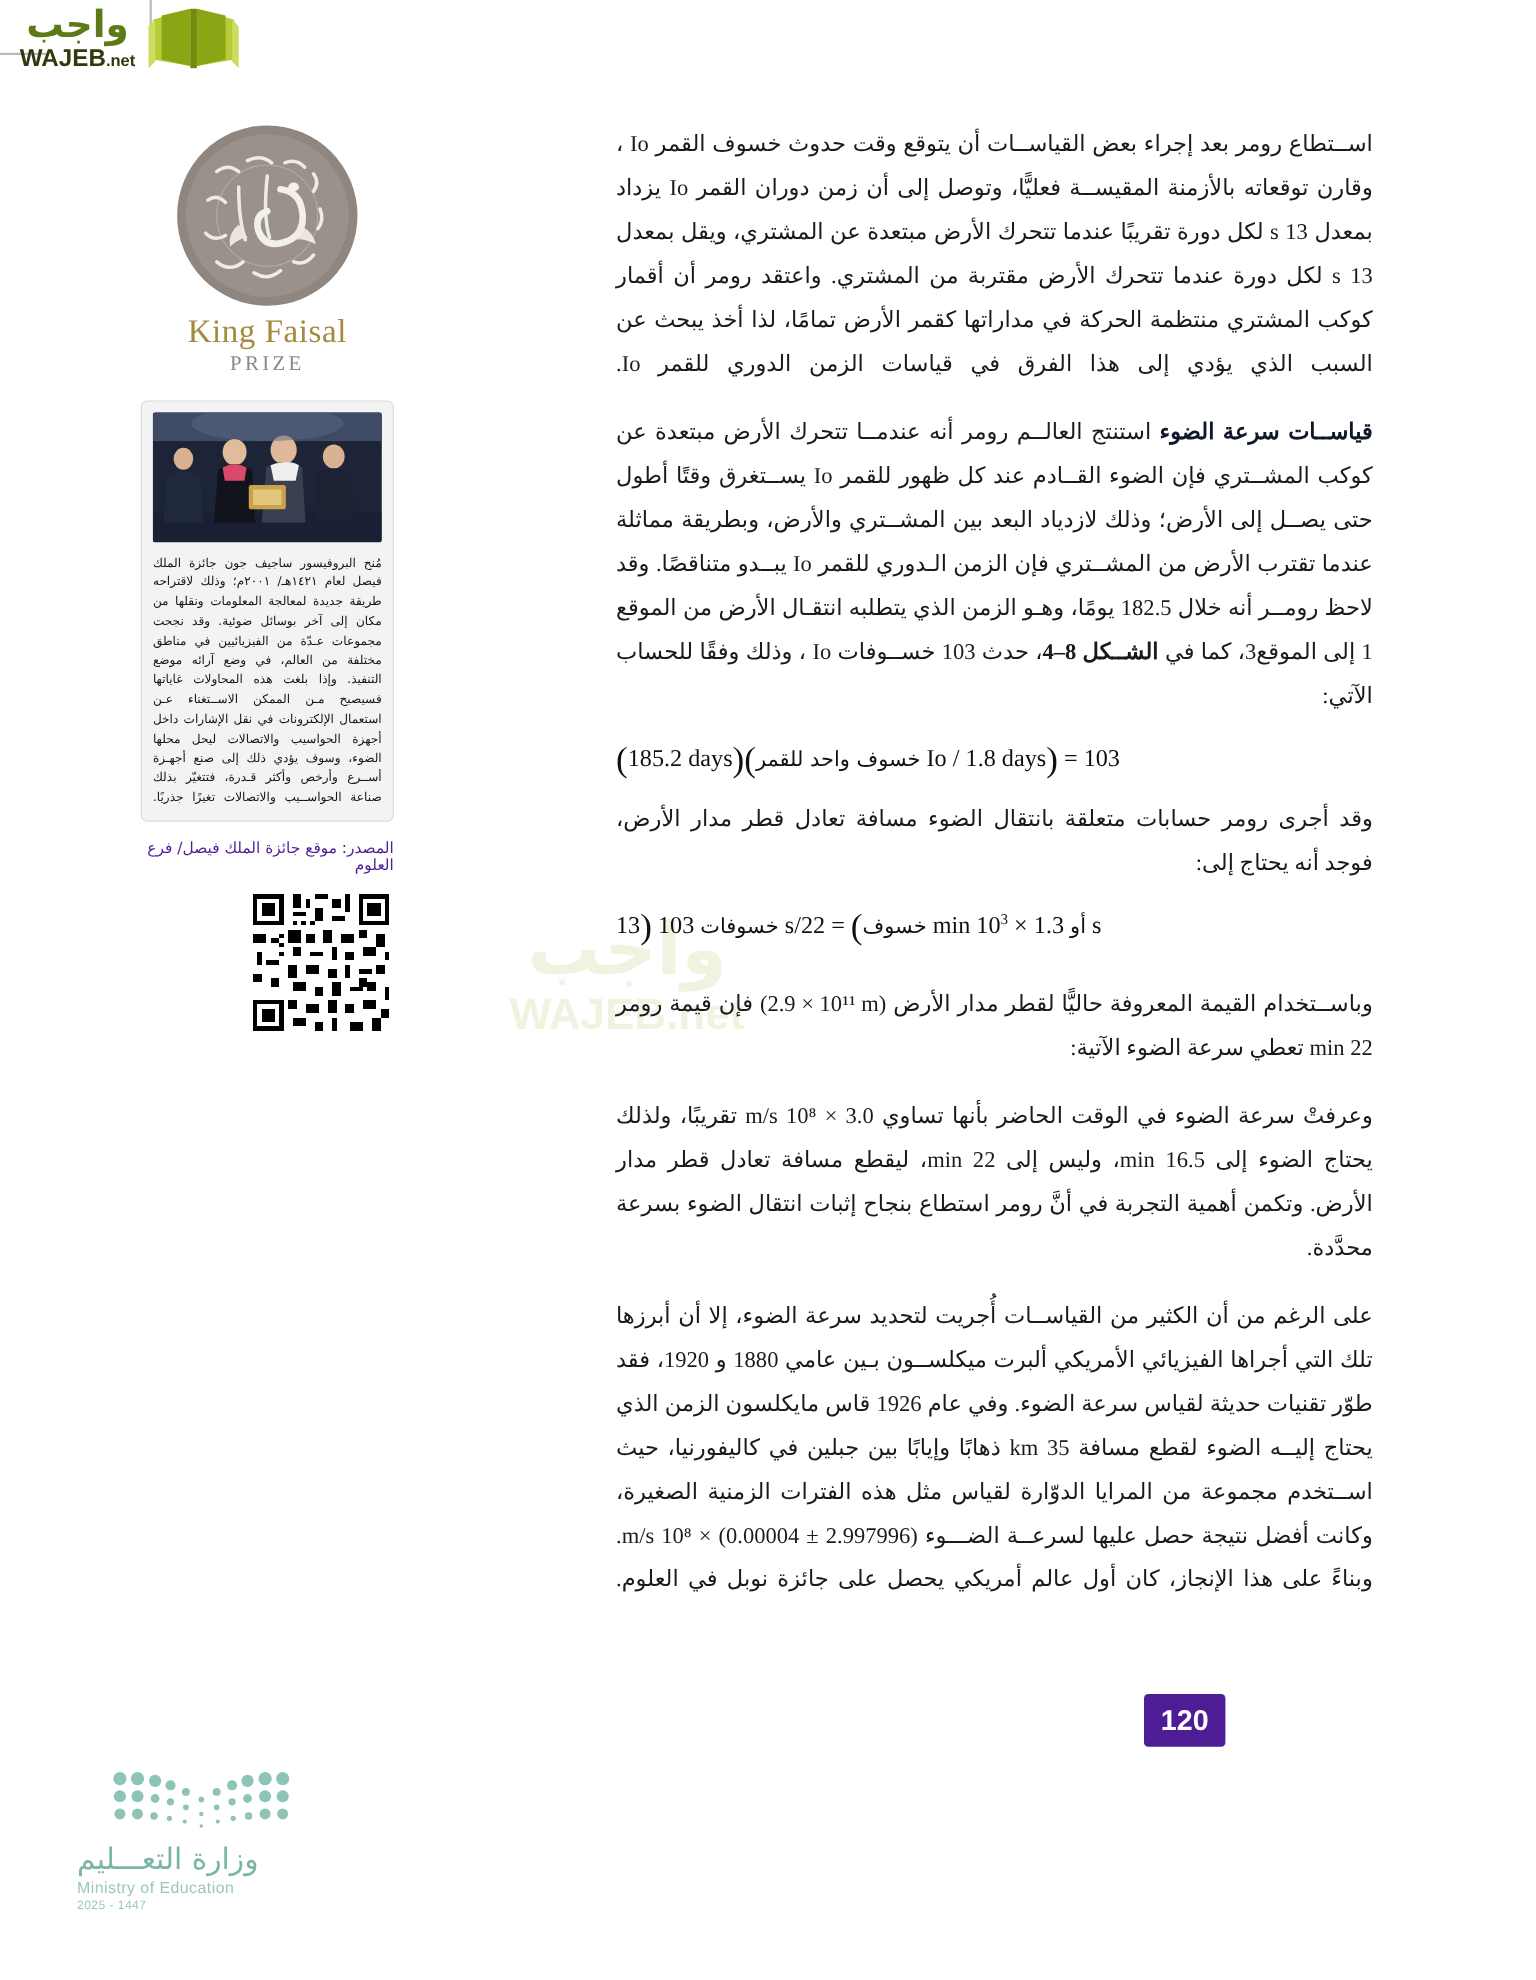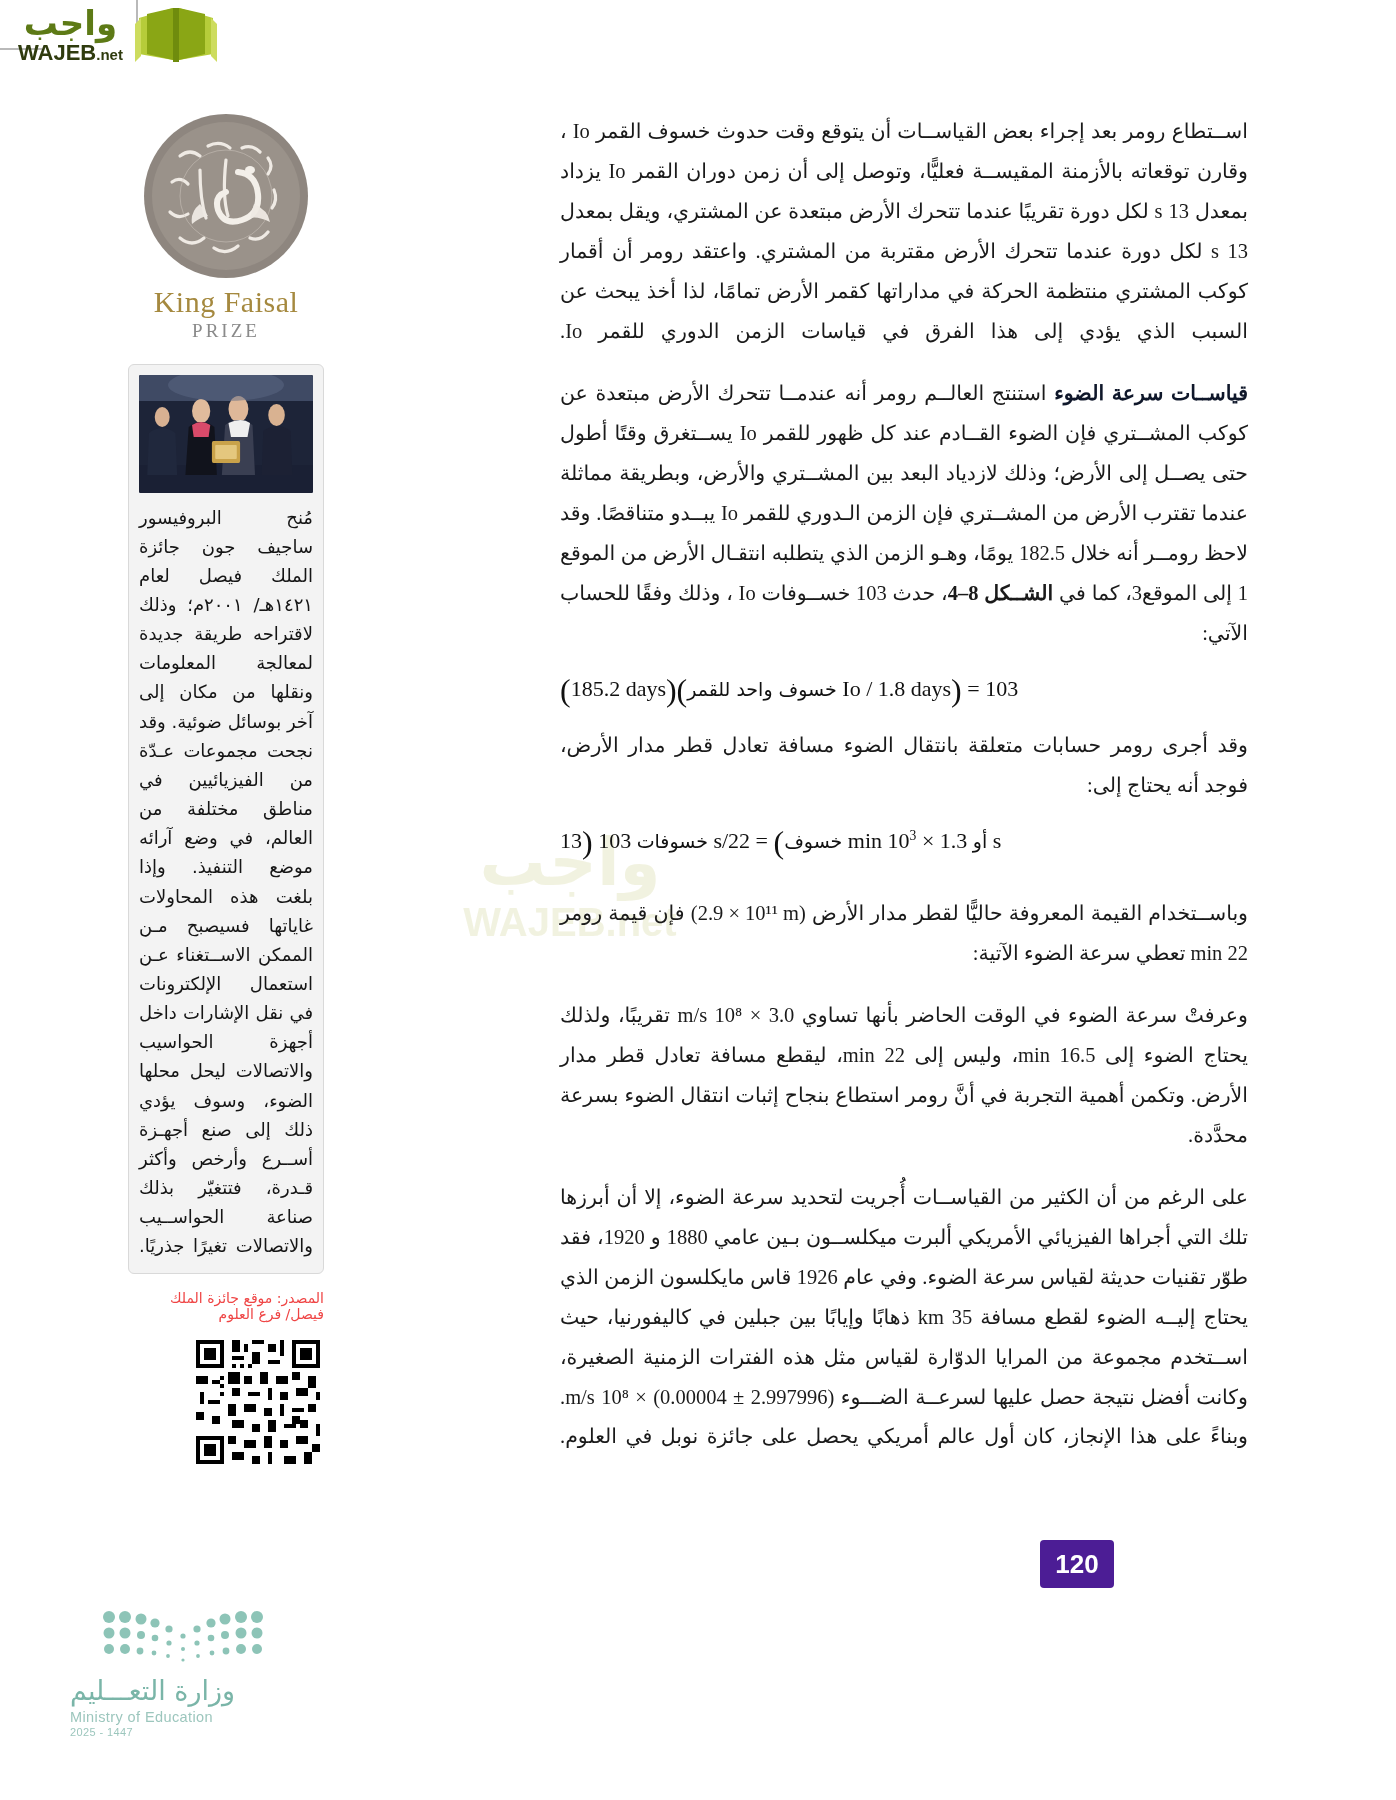--- a/index.html
+++ b/index.html
@@ -81,21 +81,21 @@
     white-space: nowrap;
   }
   .equation .ar { font-family: "DejaVu Sans", sans-serif; font-size: 19px; direction: rtl; unicode-bidi: embed; }
   .equation sup { font-size: 0.62em; vertical-align: super; }
   .big-paren { font-size: 1.45em; vertical-align: -0.15em; line-height: 0; }
 
   
   .sidebar {
     position: absolute;
     top: 0; left: 128px;
-    width: 196px;
+    width: 230px;
   }
 
   .kfp-medal {
     width: 168px; height: 168px; margin: 12px auto 6px auto;
     display: block;
   }
   .kfp-title {
     text-align: center;
     font-family: "Liberation Serif", serif;
     font-size: 30px;
@@ -126,33 +126,33 @@
     border-radius: 2px;
     position: relative;
     overflow: hidden;
     background: linear-gradient(#17203a, #2a3350 45%, #3b3f57);
   }
   .photo svg { position: absolute; inset: 0; width: 100%; height: 100%; }
 
   .side-text {
     margin-top: 10px;
     font-family: "DejaVu Sans", sans-serif;
-    font-size: 18px;
+    font-size: 11px;
     line-height: 1.62;
     color: #151515;
     text-align: justify;
     text-align-last: justify;
     direction: rtl;
   }
 
   .source-line {
     margin-top: 16px;
     font-family: "DejaVu Sans", sans-serif;
     font-size: 14px;
-    color: #ef4444;
+    color: #4c1d95;
     text-align: right;
     direction: rtl;
   }
 
   .qr-wrap { margin-top: 14px; }
   .qr { width: 132px; height: 132px; display: block; }
 
   
   .moe {
     position: absolute;

